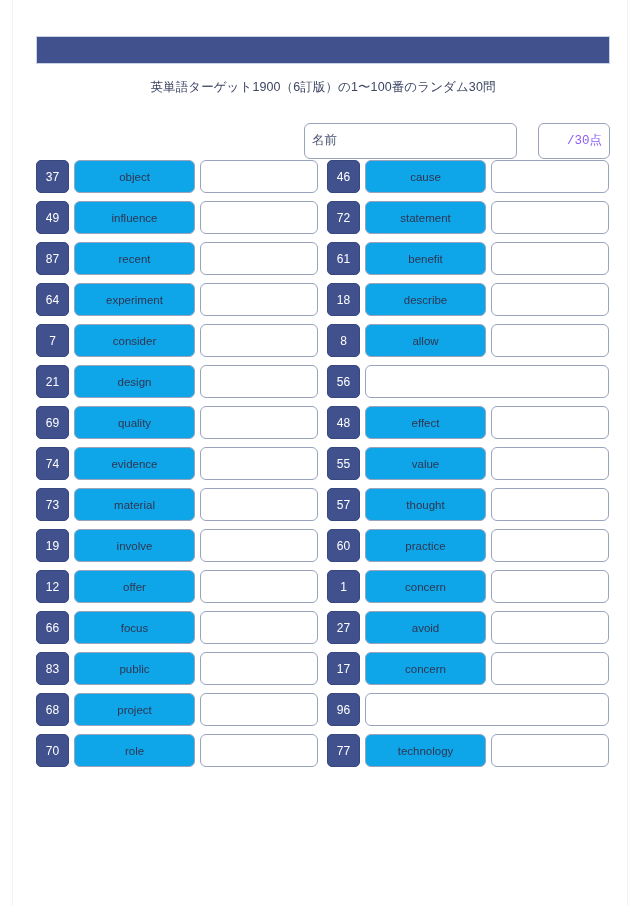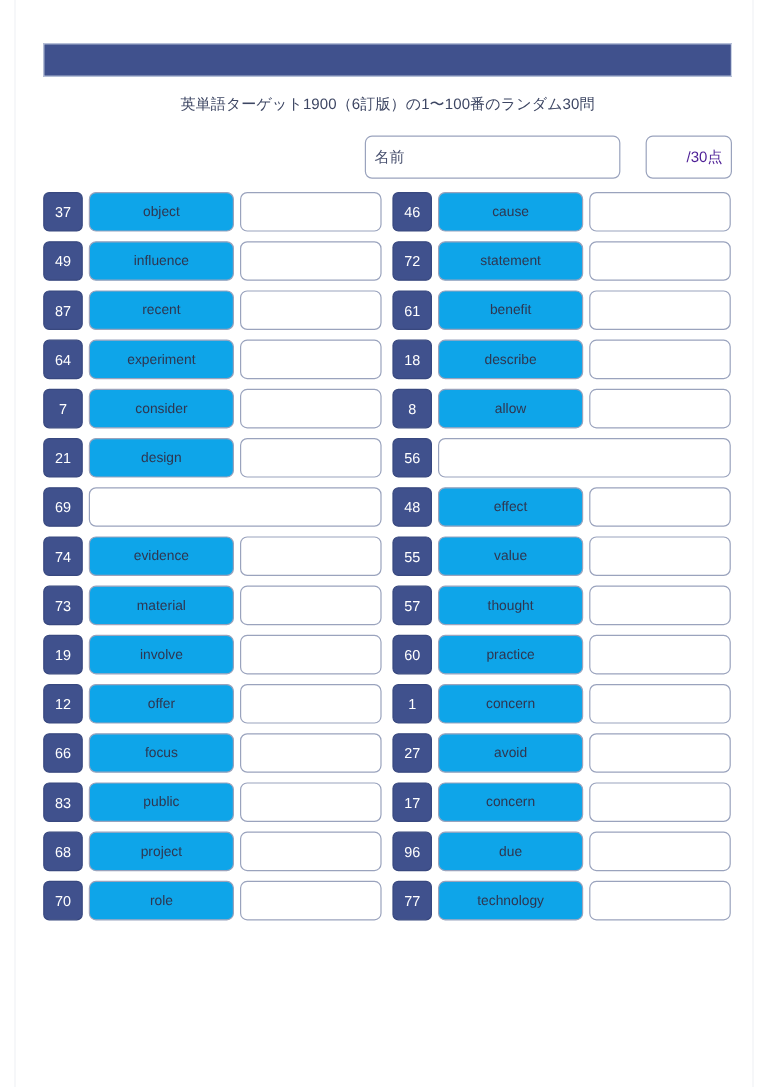--- a/index.html
+++ b/index.html
@@ -55,22 +55,23 @@
     line-height: 18px;
     color: #3d4663;
     letter-spacing: 0.1px;
     white-space: nowrap;
   }
 
   .meta-row {
     position: absolute;
     left: 36px;
     right: 30px;
-    top: 113px;
+    top: 123px;
     height: 36px;
+    font-family: Liberation Mono, monospace;
   }
   .name-field {
     position: absolute;
     right: 93px;
     top: 0;
     width: 213px;
     height: 36px;
     border: 1px solid #9aa3bd;
     border-radius: 6px;
     background: #ffffff;
@@ -94,21 +95,21 @@
     border-radius: 6px;
     background: #ffffff;
     box-sizing: border-box;
   }
   .score-field .sv {
     position: absolute;
     right: 7px;
     top: 0;
     line-height: 34px;
     font-size: 12.5px;
-    color: #4c1d95;
+    color: #8b5cf6;
   }
 
   .grid {
     position: absolute;
     left: 36px;
     top: 160px;
     width: 574px;
     display: flex;
     gap: 9px;
   }
@@ -209,20 +210,21 @@
           <div class="word-box">consider</div>
           <div class="answer-box"></div>
         </div>
         <div class="row">
           <div class="num-box">21</div>
           <div class="word-box">design</div>
           <div class="answer-box"></div>
         </div>
         <div class="row">
           <div class="num-box">69</div>
+          <div class="word-box">quality</div>
           <div class="answer-box"></div>
         </div>
         <div class="row">
           <div class="num-box">74</div>
           <div class="word-box">evidence</div>
           <div class="answer-box"></div>
         </div>
         <div class="row">
           <div class="num-box">73</div>
           <div class="word-box">material</div>
@@ -319,21 +321,20 @@
           <div class="word-box">avoid</div>
           <div class="answer-box"></div>
         </div>
         <div class="row">
           <div class="num-box">17</div>
           <div class="word-box">concern</div>
           <div class="answer-box"></div>
         </div>
         <div class="row">
           <div class="num-box">96</div>
-          <div class="word-box">due</div>
           <div class="answer-box"></div>
         </div>
         <div class="row">
           <div class="num-box">77</div>
           <div class="word-box">technology</div>
           <div class="answer-box"></div>
         </div>
       </div>
     </div>
 

